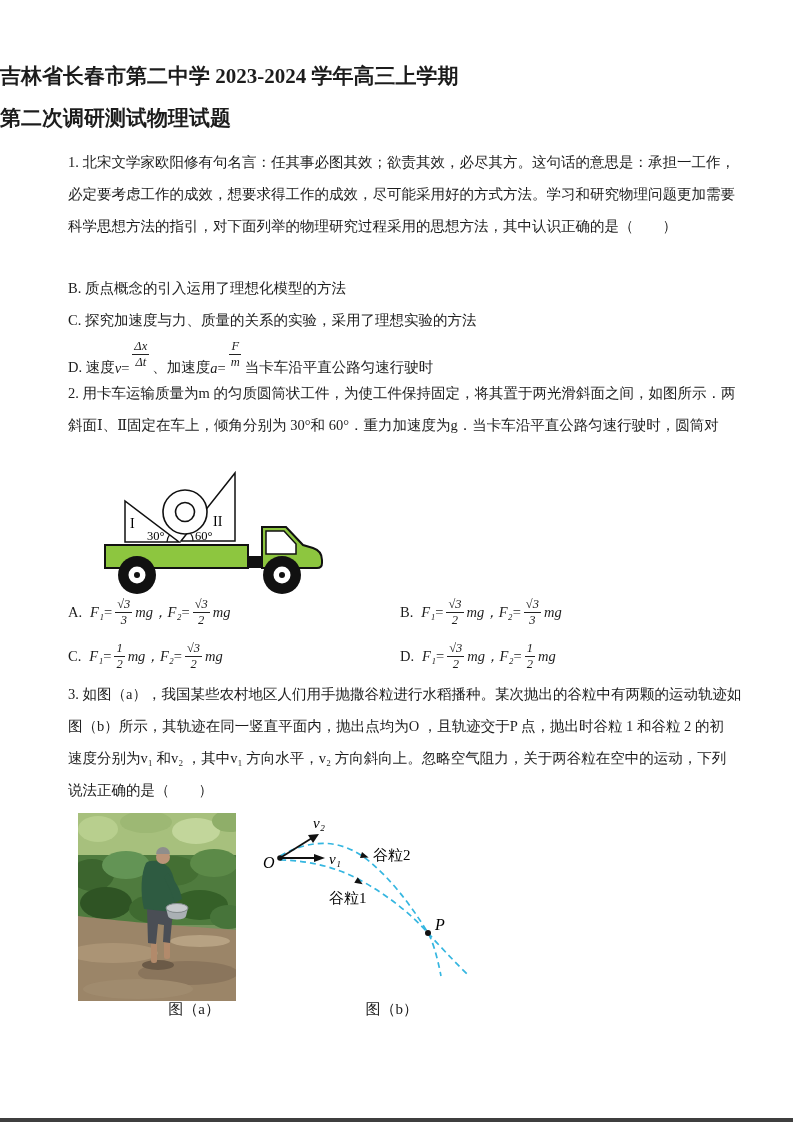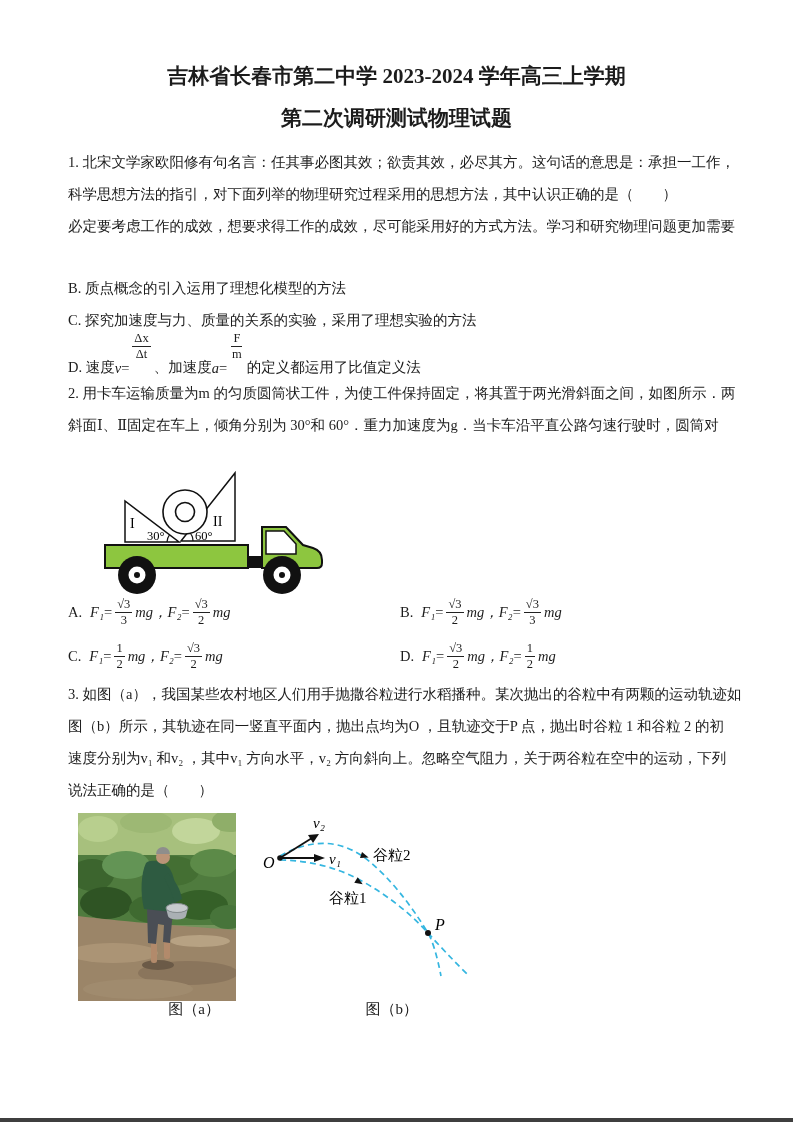--- a/index.html
+++ b/index.html
@@ -1,25 +1,25 @@
 <!DOCTYPE html>
 <html><head>
 <meta charset="utf-8">
 <style>
   html,body { margin:0; padding:0; background:#ffffff; }
   .page {
     position:relative; width:793px; height:1122px; background:#ffffff; overflow:hidden;
     font-family:"Liberation Serif","DejaVu Serif",serif; color:#1c1c1c;
   }
-  .tline { position:absolute; left:0; width:100%; text-align:center; font-weight:bold; font-size:21px; white-space:nowrap; }
+  .tline { position:absolute; left:0; width:100%; text-align:left; font-weight:bold; font-size:21px; white-space:nowrap; }
   .para { position:absolute; left:68px; width:662px; font-size:14.5px; line-height:32px; }
   .para .line { white-space:nowrap; }
   .optline { position:absolute; left:68px; font-size:14.5px; white-space:nowrap; }
   .mrow { display:flex; align-items:flex-end; }
-  .frac { display:inline-flex; flex-direction:column; align-items:center; line-height:1.15; font-size:12.5px; margin:16px 3px; }
+  .frac { display:inline-flex; flex-direction:column; align-items:center; line-height:1.15; font-size:12.5px; margin:8px 3px; font-style:italic; }
   .frac .num { border-bottom:1px solid #222; padding:0 2px; }
   .frac .den { padding:0 2px; }
   .mvar { font-style:italic; }
   .q2opt { position:absolute; display:flex; align-items:center; font-size:14.5px; height:44px; }
   .q2opt .olabel { margin-right:8px; }
   .caption { position:absolute; width:110px; text-align:right; font-size:15px; white-space:nowrap; }
   .figabs { position:absolute; }
   .bottom-edge { position:absolute; left:0; bottom:0; width:100%; height:4px; background:#3f3f3f; }
   svg text { font-family:"Liberation Serif","DejaVu Serif",serif; }
   .ital { font-style:italic; }
@@ -27,41 +27,41 @@
 </head>
 <body>
 
 <div class="page">
 
   <div class="tline" style="top:62px">吉林省长春市第二中学 2023-2024 学年高三上学期</div>
   <div class="tline" style="top:104px">第二次调研测试物理试题</div>
 
   <div class="para" style="top:146px">
     <div class="line">1. 北宋文学家欧阳修有句名言：任其事必图其效；欲责其效，必尽其方。这句话的意思是：承担一工作，</div>
+    <div class="line">必定要考虑工作的成效，想要求得工作的成效，尽可能采用好的方式方法。学习和研究物理问题更加需要</div>
     <div class="line">科学思想方法的指引，对下面列举的物理研究过程采用的思想方法，其中认识正确的是（　　）</div>
-    <div class="line">必定要考虑工作的成效，想要求得工作的成效，尽可能采用好的方式方法。学习和研究物理问题更加需要</div>
   </div>
   <div class="optline" style="top:311px">C. 探究加速度与力、质量的关系的实验，采用了理想实验的方法</div>
   <div class="optline" style="top:279px">B. 质点概念的引入运用了理想化模型的方法</div>
   <div class="optline mrow" style="top:331px; height:46px;">
     <span>D. 速度</span>
       <span class="mvar">v</span>
       <span>=</span>
     <span class="frac">
         <span class="num">Δx</span>
         <span class="den">Δt</span>
       </span>
     <span>、加速度</span>
       <span class="mvar">a</span>
       <span>=</span>
     <span class="frac">
         <span class="num">F</span>
         <span class="den">m</span>
       </span>
-    <span>的定义都运用了比值定义法</span>
+    <span>当卡车沿平直公路匀速行驶时</span>
   </div>
 
   <div class="para" style="top:377px">
     <div class="line">2. 用卡车运输质量为m 的匀质圆筒状工件，为使工件保持固定，将其置于两光滑斜面之间，如图所示．两</div>
     <div class="line">斜面Ⅰ、Ⅱ固定在车上，倾角分别为 30°和 60°．重力加速度为g．当卡车沿平直公路匀速行驶时，圆筒对</div>
   </div>
 
   <svg class="figabs" style="left:100px; top:470px" width="230" height="126" viewBox="0 0 230 126">
 
     <rect x="5" y="75" width="143" height="23" stroke="#111" stroke-width="2" fill="#8DC63F"></rect>

